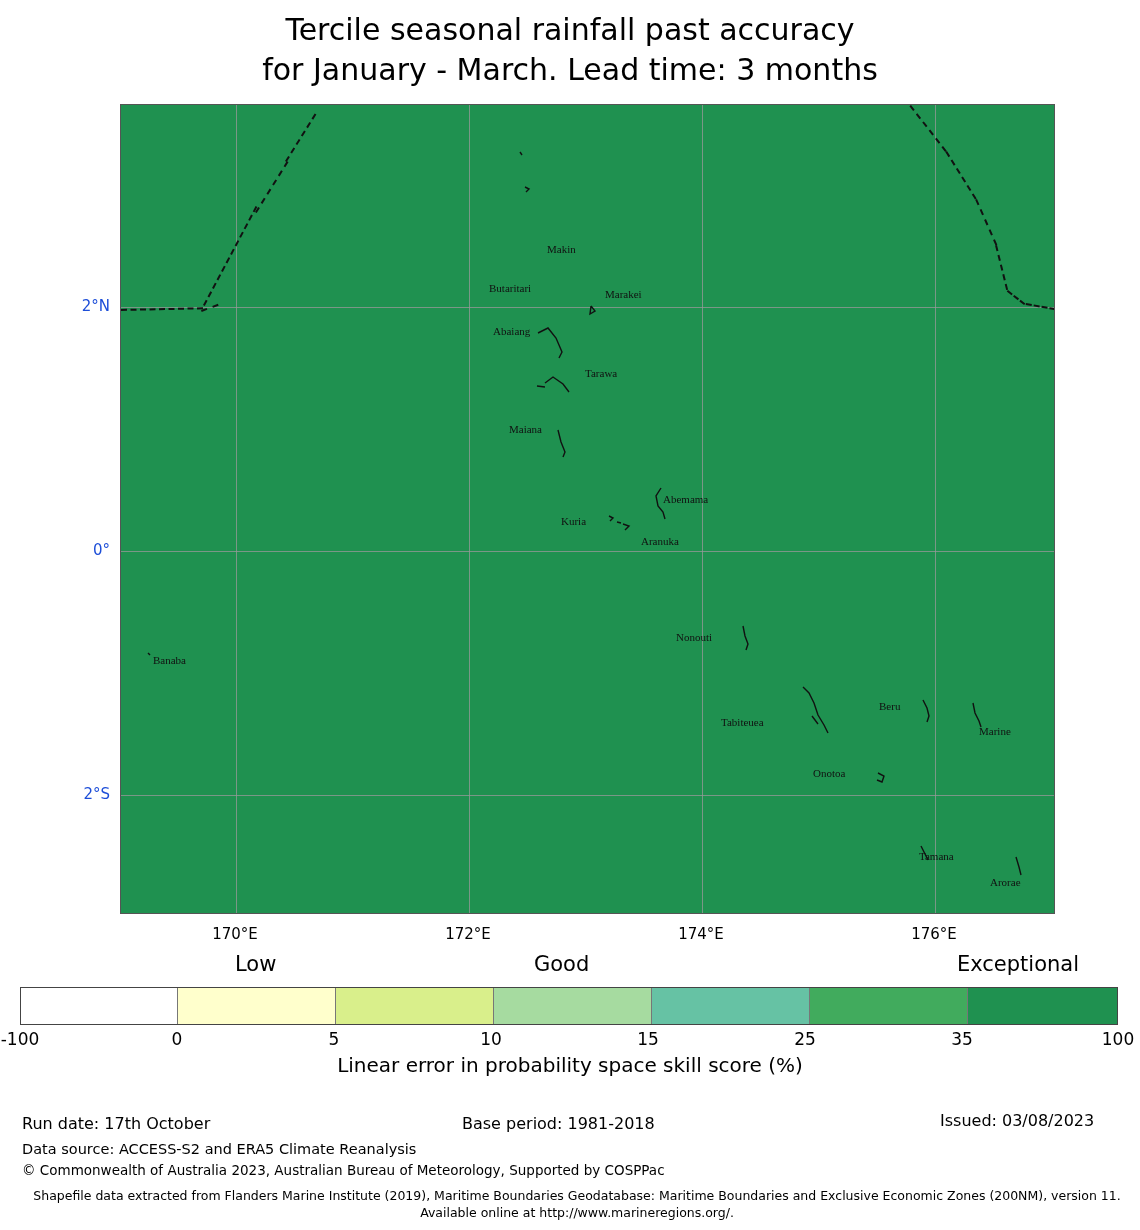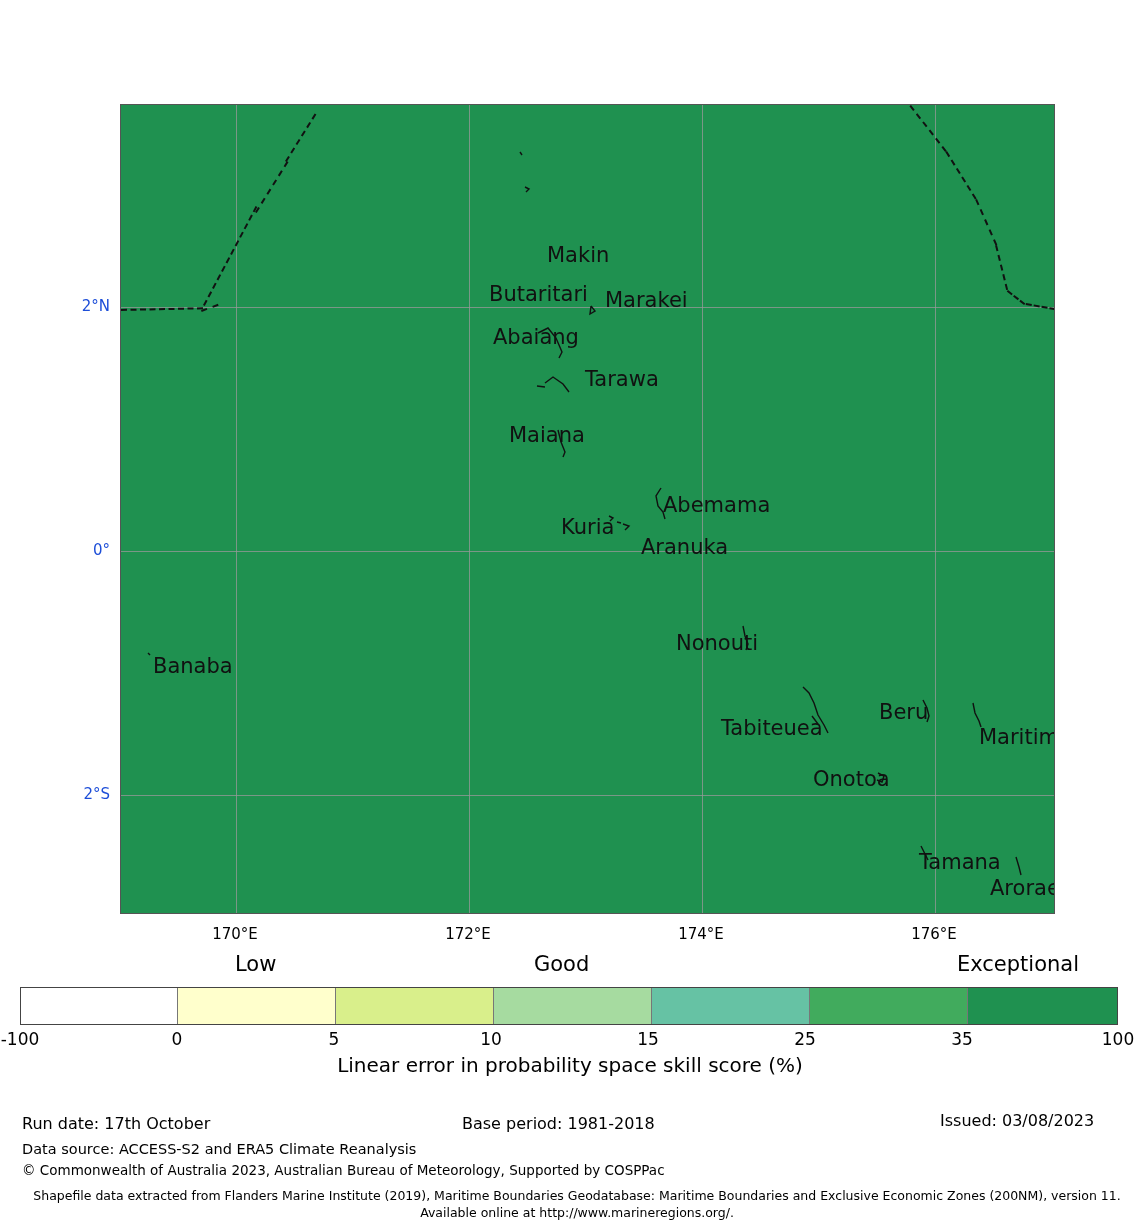--- a/index.html
+++ b/index.html
@@ -53,23 +53,24 @@
   .eez {
     position: absolute;
     border-top: 2px dashed #111111;
     transform-origin: 0 0;
     height: 0;
   }
 
   
   .island-label {
     position: absolute;
-    font-size: 21px;
+    font-size: 11px;
     color: #111111;
     white-space: nowrap;
+    font-family: Liberation Serif, serif;
   }
 
   
   .ytick {
     position: absolute;
     font-size: 15px;
     text-align: right;
     width: 70px;
     color: #1d4ed8;
   }
@@ -131,20 +132,22 @@
     width: 1110px;
     font-size: 12.5px;
     line-height: 17px;
     text-align: center;
   }
 </style>
 </head>
 <body>
 
 <div id="title-block">
+  <span id="title-line1">Tercile seasonal rainfall past accuracy</span>
+  <span id="title-line2">for January - March. Lead time: 3 months</span>
 </div>
 
 <div id="map-panel">
 
   <div class="gridline-v" style="left:115px;"></div>
   <div class="gridline-v" style="left:348px;"></div>
   <div class="gridline-v" style="left:581px;"></div>
   <div class="gridline-v" style="left:814px;"></div>
   <div class="gridline-h" style="top:202px;"></div>
   <div class="gridline-h" style="top:446px;"></div>
@@ -191,21 +194,21 @@
   <div class="island-label" style="left:372px; top:220px;">Abaiang</div>
   <div class="island-label" style="left:464px; top:262px;">Tarawa</div>
   <div class="island-label" style="left:388px; top:318px;">Maiana</div>
   <div class="island-label" style="left:542px; top:388px;">Abemama</div>
   <div class="island-label" style="left:440px; top:410px;">Kuria</div>
   <div class="island-label" style="left:520px; top:430px;">Aranuka</div>
   <div class="island-label" style="left:32px;  top:549px;">Banaba</div>
   <div class="island-label" style="left:555px; top:526px;">Nonouti</div>
   <div class="island-label" style="left:600px; top:611px;">Tabiteuea</div>
   <div class="island-label" style="left:758px; top:595px;">Beru</div>
-  <div class="island-label" style="left:858px; top:620px;">Maritime</div>
+  <div class="island-label" style="left:858px; top:620px;">Marine</div>
   <div class="island-label" style="left:692px; top:662px;">Onotoa</div>
   <div class="island-label" style="left:798px; top:745px;">Tamana</div>
   <div class="island-label" style="left:869px; top:771px;">Arorae</div>
 </div>
 
 <div class="ytick" style="left:40px;  top:297px;">2°N</div>
 <div class="ytick" style="left:40px;  top:541px;">0°</div>
 <div class="ytick" style="left:40px;  top:785px;">2°S</div>
 
 <div class="xtick" style="left:175px; top:925px;">170°E</div>

